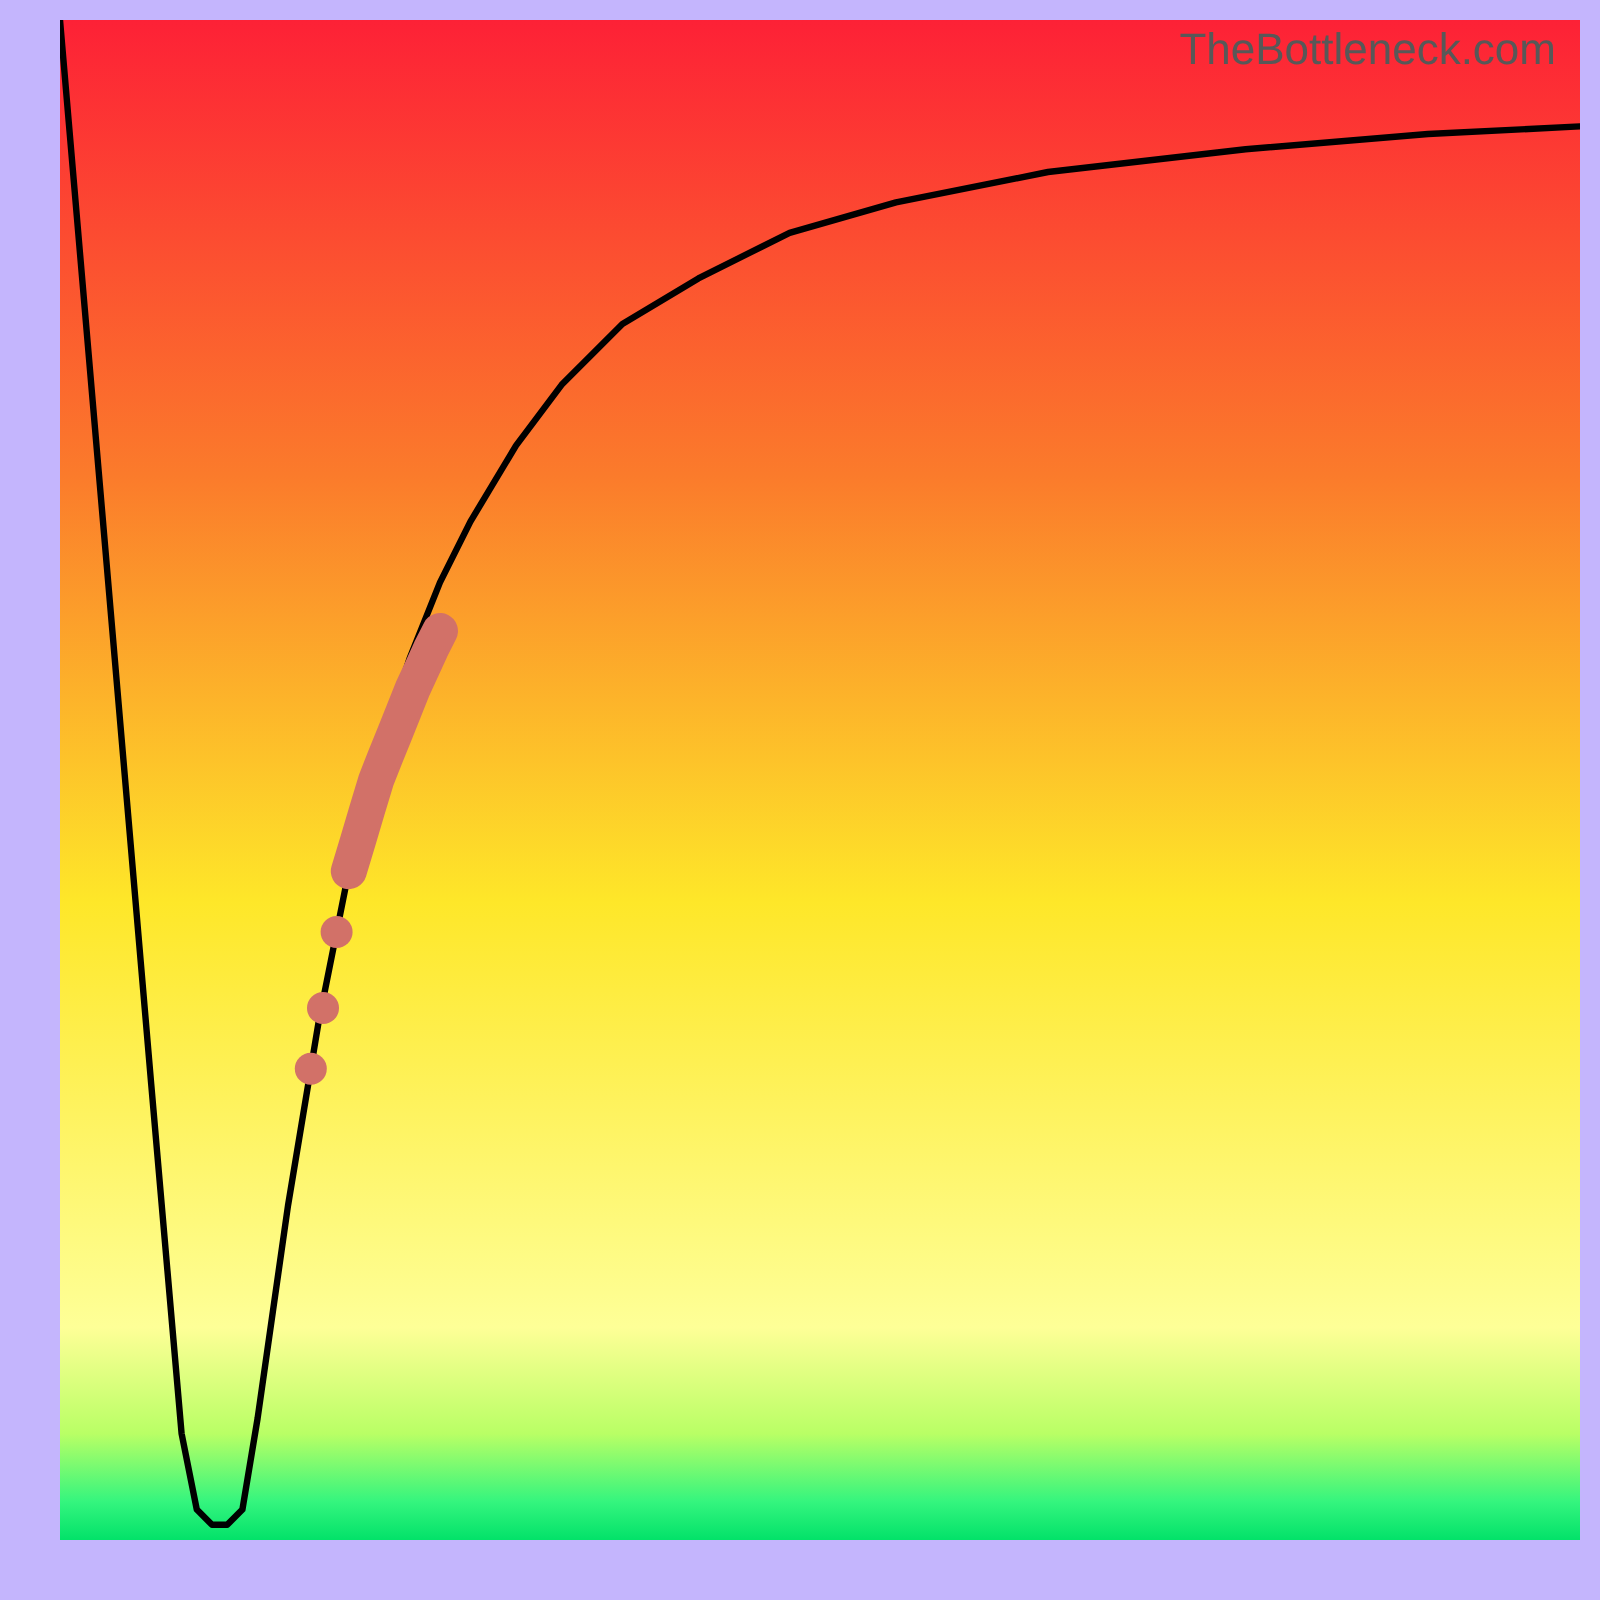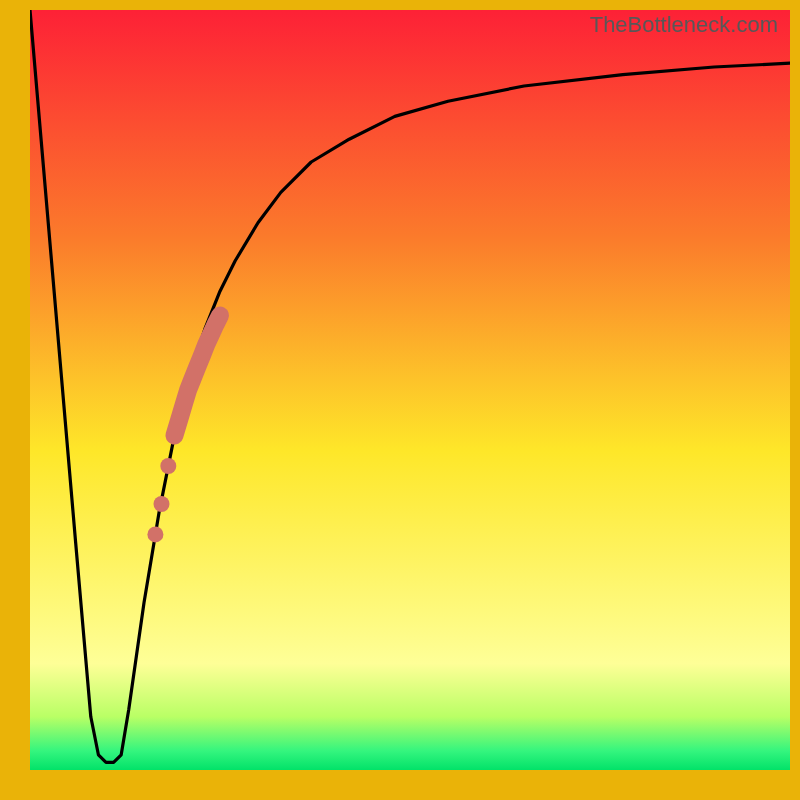--- a/index.html
+++ b/index.html
@@ -6,21 +6,21 @@
     margin: 0;
     padding: 0;
     width: 800px;
     height: 800px;
     overflow: hidden;
     font-family: Arial, Helvetica, sans-serif;
   }
   .frame {
     width: 800px;
     height: 800px;
-    background: #eab308;
+    background: #c4b5fd;
     position: relative;
   }
   .plot-area {
     position: absolute;
     left: 30px;
     top: 10px;
     width: 760px;
     height: 760px;
   }
   .watermark {

